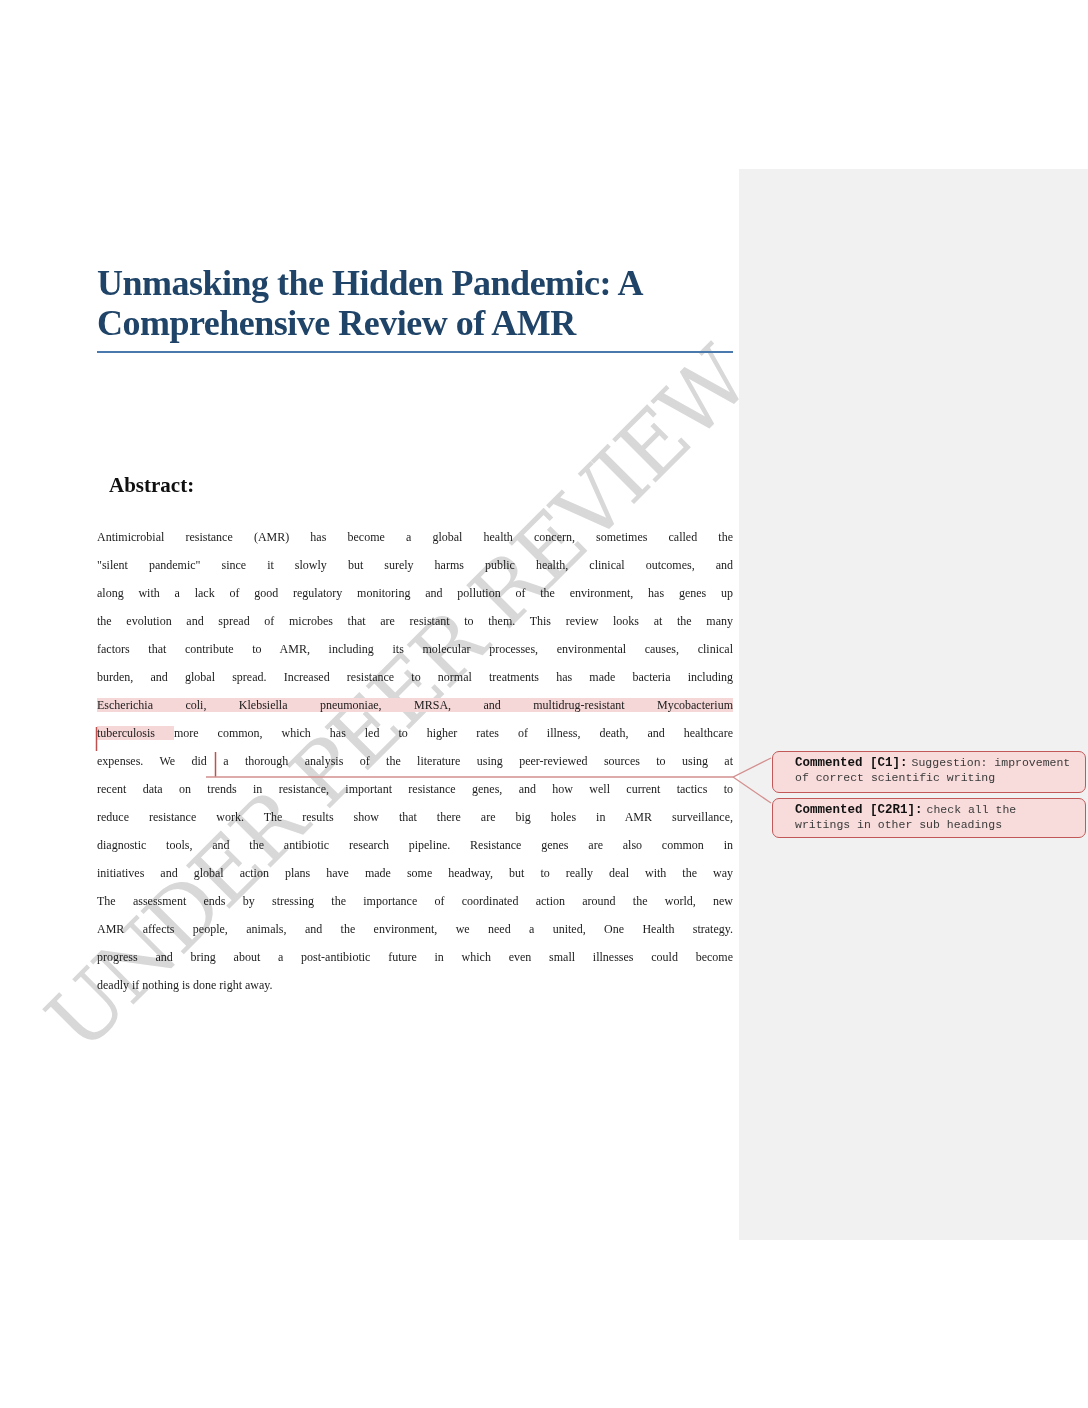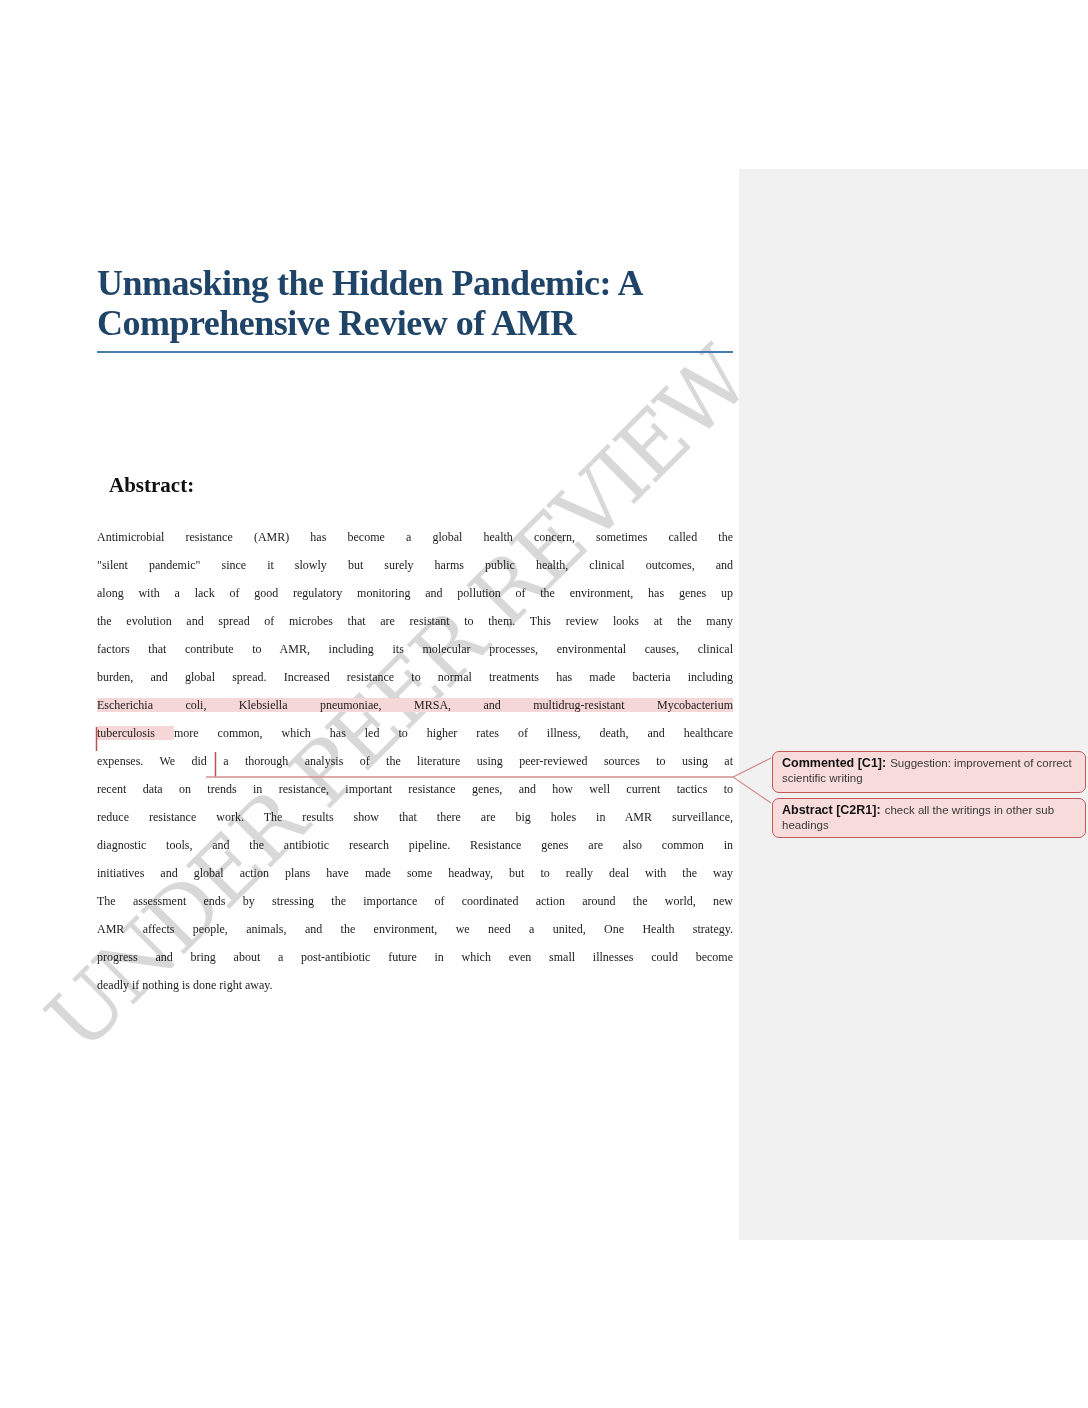--- a/index.html
+++ b/index.html
@@ -88,22 +88,22 @@
   }
   
   .comment-box{
     position:absolute;
     left:772px;
     width:314px;
     box-sizing:border-box;
     background:var(--c-comment_fill,#f8dbdb);
     border:1.5px solid var(--c-comment_border,#c25858);
     border-radius:7px;
-    padding:4px 9px 5px 9px;
-    font-family:Liberation Sans, sans-serif;
+    padding:4px 9px 5px 22px;
+    font-family:Liberation Mono, monospace;
     font-size:11.5px;
     line-height:14.5px;
     color:#3a3a3a;
     z-index:5;
   }
   .comment-box.c1{top:751px;min-height:42px;}
   .comment-box.c2{top:798px;min-height:34px;}
   .c-label{
     font-weight:700;
     font-size:12.5px;
@@ -155,16 +155,16 @@
 
     <path d="M 206 777 L 733 777 L 771 758" fill="none" stroke="#d49090" stroke-width="1.3"></path>
     <path d="M 733 777 L 771 803" fill="none" stroke="#d49090" stroke-width="1.3"></path>
   </svg>
 
   <div class="comment-box c1">
     <span class="c-label">Commented [C1]:</span><span class="c-text">Suggestion: improvement of correct scientific writing</span>
   </div>
 
   <div class="comment-box c2">
-    <span class="c-label">Abstract [C2R1]:</span><span class="c-text">check all the writings in other sub headings</span>
+    <span class="c-label">Commented [C2R1]:</span><span class="c-text">check all the writings in other sub headings</span>
   </div>
 
 </div>
 
 </body></html>

